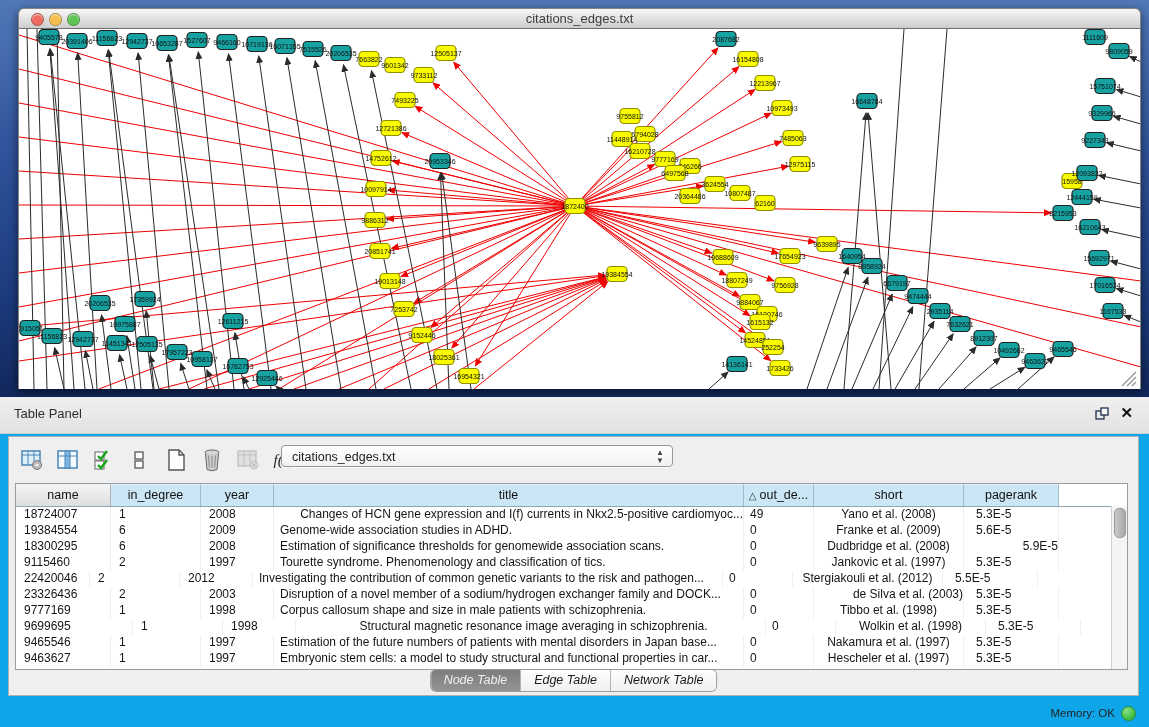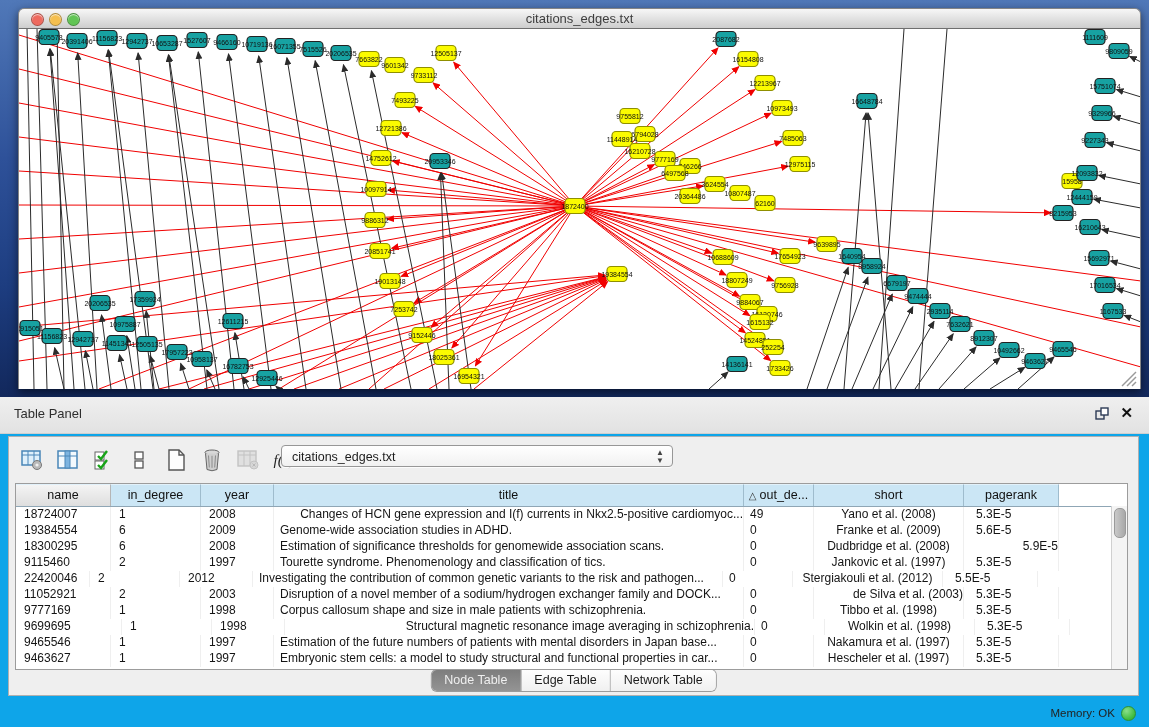--- a/index.html
+++ b/index.html
@@ -48,21 +48,21 @@
   .sort-tri{font-size:10px;margin-right:3px;color:#333;}
   .trow{display:flex;height:16px;cursor:pointer;}
   .tcell{box-sizing:border-box;height:16px;line-height:15px;font-size:12px;color:#141414;
     white-space:nowrap;overflow:hidden;border-right:1px solid #efefef;}
   .vscroll{position:absolute;right:0;top:22px;bottom:0;width:15px;background:#f4f4f4;
     border-left:1px solid #d0d0d0;cursor:pointer;}
   .vthumb{position:absolute;left:2px;top:2px;width:10px;height:28px;border-radius:5px;
     background:linear-gradient(90deg,#c9c9c9,#a8a8a8);border:1px solid #9a9a9a;cursor:grab;}
 
   .tabs{position:absolute;left:50%;transform:translateX(-50%);bottom:4px;display:flex;
-    border-radius:5px;box-shadow:0 0 0 1px #9b9b9b;overflow:hidden;}
+    border-radius:5px;box-shadow:0 0 0 1px #9b9b9b;overflow:hidden;font-style:italic;}
   .tab{height:21px;line-height:21px;padding:0 13px;font-size:12.5px;color:#1c1c1c;
     background:linear-gradient(#fefefe,#f0f0f0);border-right:1px solid #adadad;cursor:pointer;}
   .tab:last-child{border-right:none;}
   .tab.selected{background:linear-gradient(#7d7d7d,#949494);color:#efefef;}
 
   .statusbar{position:absolute;left:0;bottom:0;width:1149px;height:27px;}
   .mem{position:absolute;right:34px;top:7px;font-size:11.5px;color:#222;}
   .mem-dot{position:absolute;right:13px;top:6px;width:13px;height:13px;border-radius:50%;
     background:radial-gradient(circle at 35% 30%,#8ae08a,#3dbb3d 70%);border:1px solid #2f8f2f;}
 </style>
@@ -532,42 +532,42 @@
           <div class="trow">
             <div class="tcell" style="width: 74px; text-align: left; padding-left: 8px;">22420046</div>
             <div class="tcell" style="width: 90px; text-align: left; padding-left: 8px;">2</div>
             <div class="tcell" style="width: 73px; text-align: left; padding-left: 8px;">2012</div>
             <div class="tcell" style="width: 470px; text-align: left; padding-left: 6px;">Investigating the contribution of common genetic variants to the risk and pathogen...</div>
             <div class="tcell" style="width: 70px; text-align: left; padding-left: 6px;">0</div>
             <div class="tcell" style="width: 150px; text-align: center;">Stergiakouli et al. (2012)</div>
             <div class="tcell" style="width: 95px; text-align: left; padding-left: 12px;">5.5E-5</div>
           </div>
           <div class="trow">
-            <div class="tcell" style="width: 95px; text-align: left; padding-left: 8px;">11052921</div>
+            <div class="tcell" style="width: 95px; text-align: left; padding-left: 8px;">23326436</div>
             <div class="tcell" style="width: 90px; text-align: left; padding-left: 8px;">2</div>
             <div class="tcell" style="width: 73px; text-align: left; padding-left: 8px;">2003</div>
             <div class="tcell" style="width: 470px; text-align: left; padding-left: 6px;">Disruption of a novel member of a sodium/hydrogen exchanger family and DOCK...</div>
             <div class="tcell" style="width: 70px; text-align: left; padding-left: 6px;">0</div>
             <div class="tcell" style="width: 150px; text-align: right;">de Silva et al. (2003)</div>
             <div class="tcell" style="width: 95px; text-align: left; padding-left: 12px;">5.3E-5</div>
           </div>
           <div class="trow">
             <div class="tcell" style="width: 95px; text-align: left; padding-left: 8px;">9777169</div>
             <div class="tcell" style="width: 90px; text-align: left; padding-left: 8px;">1</div>
             <div class="tcell" style="width: 73px; text-align: left; padding-left: 8px;">1998</div>
             <div class="tcell" style="width: 470px; text-align: left; padding-left: 6px;">Corpus callosum shape and size in male patients with schizophrenia.</div>
             <div class="tcell" style="width: 70px; text-align: left; padding-left: 6px;">0</div>
             <div class="tcell" style="width: 150px; text-align: center;">Tibbo et al. (1998)</div>
             <div class="tcell" style="width: 95px; text-align: left; padding-left: 12px;">5.3E-5</div>
           </div>
           <div class="trow">
-            <div class="tcell" style="width: 106px; text-align: left; padding-left: 8px;">9699695</div>
+            <div class="tcell" style="width: 117px; text-align: left; padding-left: 8px;">9699695</div>
             <div class="tcell" style="width: 90px; text-align: left; padding-left: 8px;">1</div>
             <div class="tcell" style="width: 73px; text-align: left; padding-left: 8px;">1998</div>
-            <div class="tcell" style="width: 470px; text-align: right; padding-left: 6px;">Structural magnetic resonance image averaging in schizophrenia.</div>
+            <div class="tcell" style="width: 470px; text-align: center; padding-left: 6px;">Structural magnetic resonance image averaging in schizophrenia.</div>
             <div class="tcell" style="width: 70px; text-align: left; padding-left: 6px;">0</div>
             <div class="tcell" style="width: 150px; text-align: center;">Wolkin et al. (1998)</div>
             <div class="tcell" style="width: 95px; text-align: left; padding-left: 12px;">5.3E-5</div>
           </div>
           <div class="trow">
             <div class="tcell" style="width: 95px; text-align: left; padding-left: 8px;">9465546</div>
             <div class="tcell" style="width: 90px; text-align: left; padding-left: 8px;">1</div>
             <div class="tcell" style="width: 73px; text-align: left; padding-left: 8px;">1997</div>
             <div class="tcell" style="width: 470px; text-align: left; padding-left: 6px;">Estimation of the future numbers of patients with mental disorders in Japan base...</div>
             <div class="tcell" style="width: 70px; text-align: left; padding-left: 6px;">0</div>

